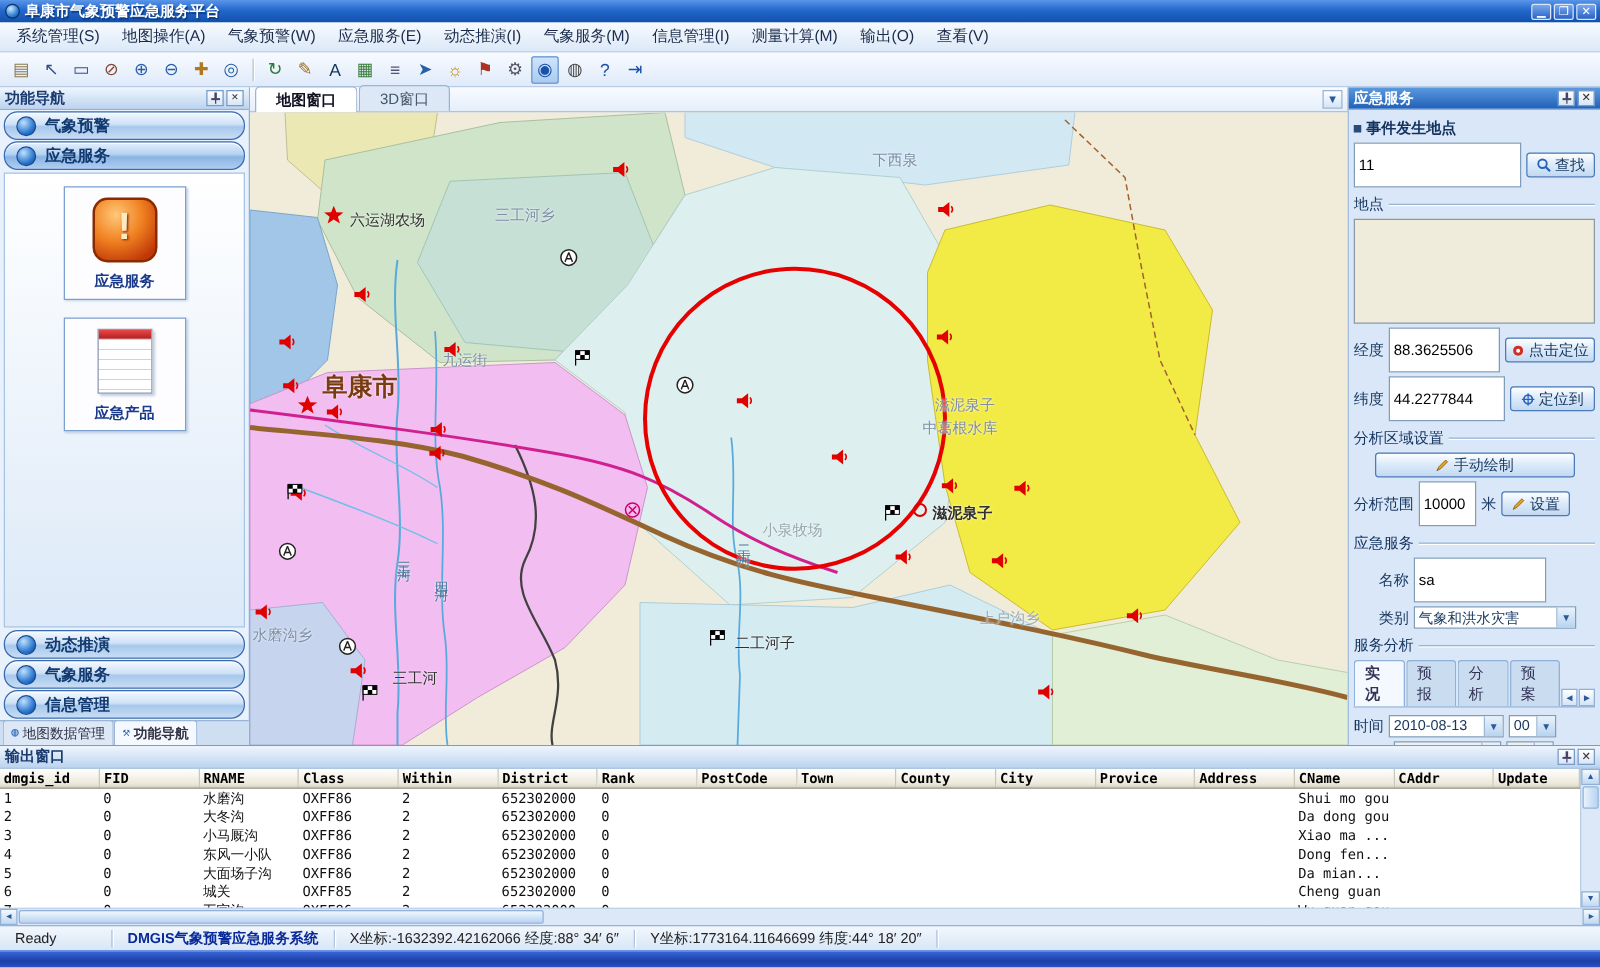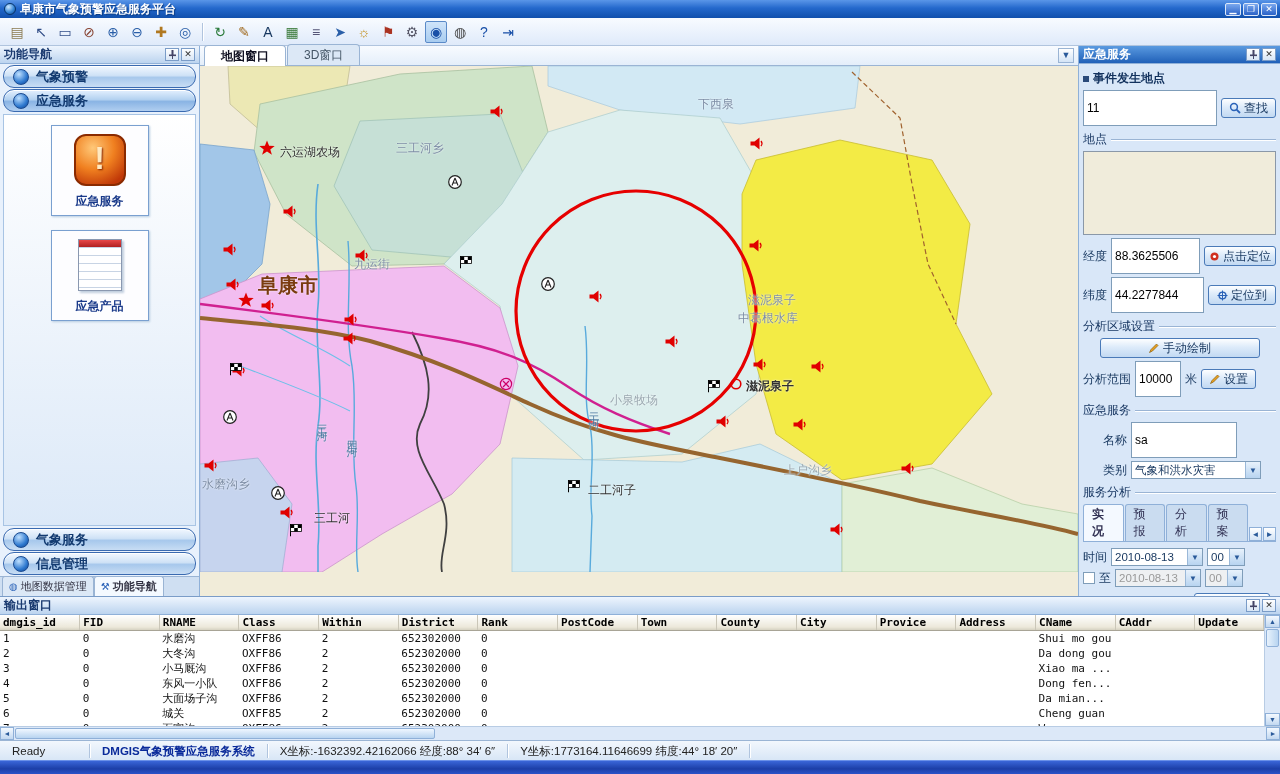--- a/index.html
+++ b/index.html
@@ -34,21 +34,21 @@
   .content { flex:1; display:flex; min-height:0; }
 
   .panel-hdr { height:18px; display:flex; align-items:center; padding:0 4px; font-size:12px; font-weight:bold;
     background:linear-gradient(180deg,#eef5fe,#bcd4ef); border-bottom:1px solid #8fb0d8; color:#1a3a70; flex:none; }
   .panel-hdr.blue { background:linear-gradient(180deg,#5a9ae0,#2060b8); color:#fff; }
   .hdr-btns { margin-left:auto; display:flex; }
   .hb { width:14px; height:13px; border:1px solid #7a9cc8; background:linear-gradient(#fff,#d8e6f6);
     font-size:9px; line-height:11px; text-align:center; color:#333; margin-left:2px; display:flex; align-items:center; justify-content:center; }
 
   
-  .lpanel { width:200px; flex:none; display:flex; flex-direction:column; background:#e8f1fc; border-right:1px solid #8fb0d8; }
+  .lpanel { width:200px; flex:none; display:flex; flex-direction:column; background:#e8f1fc; border-right:1px solid #8fb0d8;font-family:Liberation Mono, monospace; }
   .nav-btn { height:23px; margin:1px 3px; border:1px solid #3a6ab0; border-radius:11px; flex:none;
     background:linear-gradient(180deg,#f2f8ff,#cfe2f6 45%,#a7c8ec 55%,#c8ddf4);
     display:flex; align-items:center; gap:7px; padding:0 9px; font-weight:bold; color:#123a70; font-size:13px;
     box-shadow:inset 0 1px 0 #fff; }
   .nav-btn.active { background:linear-gradient(180deg,#e4f0fe,#b4d2f0 45%,#8ab4e4 55%,#b0cef0); }
   .nav-globe { width:16px; height:16px; border-radius:50%; flex:none;
     background:radial-gradient(circle at 35% 30%,#bfe0ff,#2f7ad0 60%,#0b3f90); border:1px solid #1a4a90; }
   .lp-tools { flex:1; min-height:0; background:linear-gradient(180deg,#ffffff,#dce9f8); margin:1px 3px;
     border:1px solid #a8c4e4; padding-top:10px; overflow:hidden; }
   .tool-box { width:98px; margin:0 auto 14px; border:1px solid #7aa0d0; background:#fdfdff; padding:8px 4px 5px;
@@ -151,20 +151,32 @@
   <div class="titlebar">
     <span class="title-icon"></span>
     <span class="title-text">阜康市气象预警应急服务平台</span>
     <span class="win-btns">
       <span class="wbtn">▁</span>
       <span class="wbtn">❐</span>
       <span class="wbtn">✕</span>
     </span>
   </div>
 
+  <div class="menubar">
+      <span class="menu-item">系统管理(S)</span>
+      <span class="menu-item">地图操作(A)</span>
+      <span class="menu-item">气象预警(W)</span>
+      <span class="menu-item">应急服务(E)</span>
+      <span class="menu-item">动态推演(I)</span>
+      <span class="menu-item">气象服务(M)</span>
+      <span class="menu-item">信息管理(I)</span>
+      <span class="menu-item">测量计算(M)</span>
+      <span class="menu-item">输出(O)</span>
+      <span class="menu-item">查看(V)</span>
+    </div>
 
   <div class="toolbar">
       <span class="tb-btn" style="color: rgb(138, 122, 80);">▤</span>
       <span class="tb-btn" style="color: rgb(51, 79, 136);">↖</span>
       <span class="tb-btn" style="color: rgb(51, 79, 136);">▭</span>
       <span class="tb-btn" style="color: rgb(136, 68, 51);">⊘</span>
       <span class="tb-btn" style="color: rgb(42, 95, 168);">⊕</span>
       <span class="tb-btn" style="color: rgb(42, 95, 168);">⊖</span>
       <span class="tb-btn" style="color: rgb(176, 120, 32);">✚</span>
       <span class="tb-btn" style="color: rgb(42, 95, 168);">◎</span>
@@ -214,20 +226,24 @@
         <div class="tool-box">
           <div class="ti-alarm"></div>
           <div class="tool-label">应急服务</div>
         </div>
         <div class="tool-box">
           <div class="ti-note"></div>
           <div class="tool-label">应急产品</div>
         </div>
       </div>
       <div id="lp-bottom">
+          <div class="nav-btn">
+            <span class="nav-globe"></span>
+            <span>动态推演</span>
+          </div>
           <div class="nav-btn">
             <span class="nav-globe"></span>
             <span>气象服务</span>
           </div>
           <div class="nav-btn">
             <span class="nav-globe"></span>
             <span>信息管理</span>
           </div>
         </div>
       <div class="lp-tabs" id="lp-tabs">

